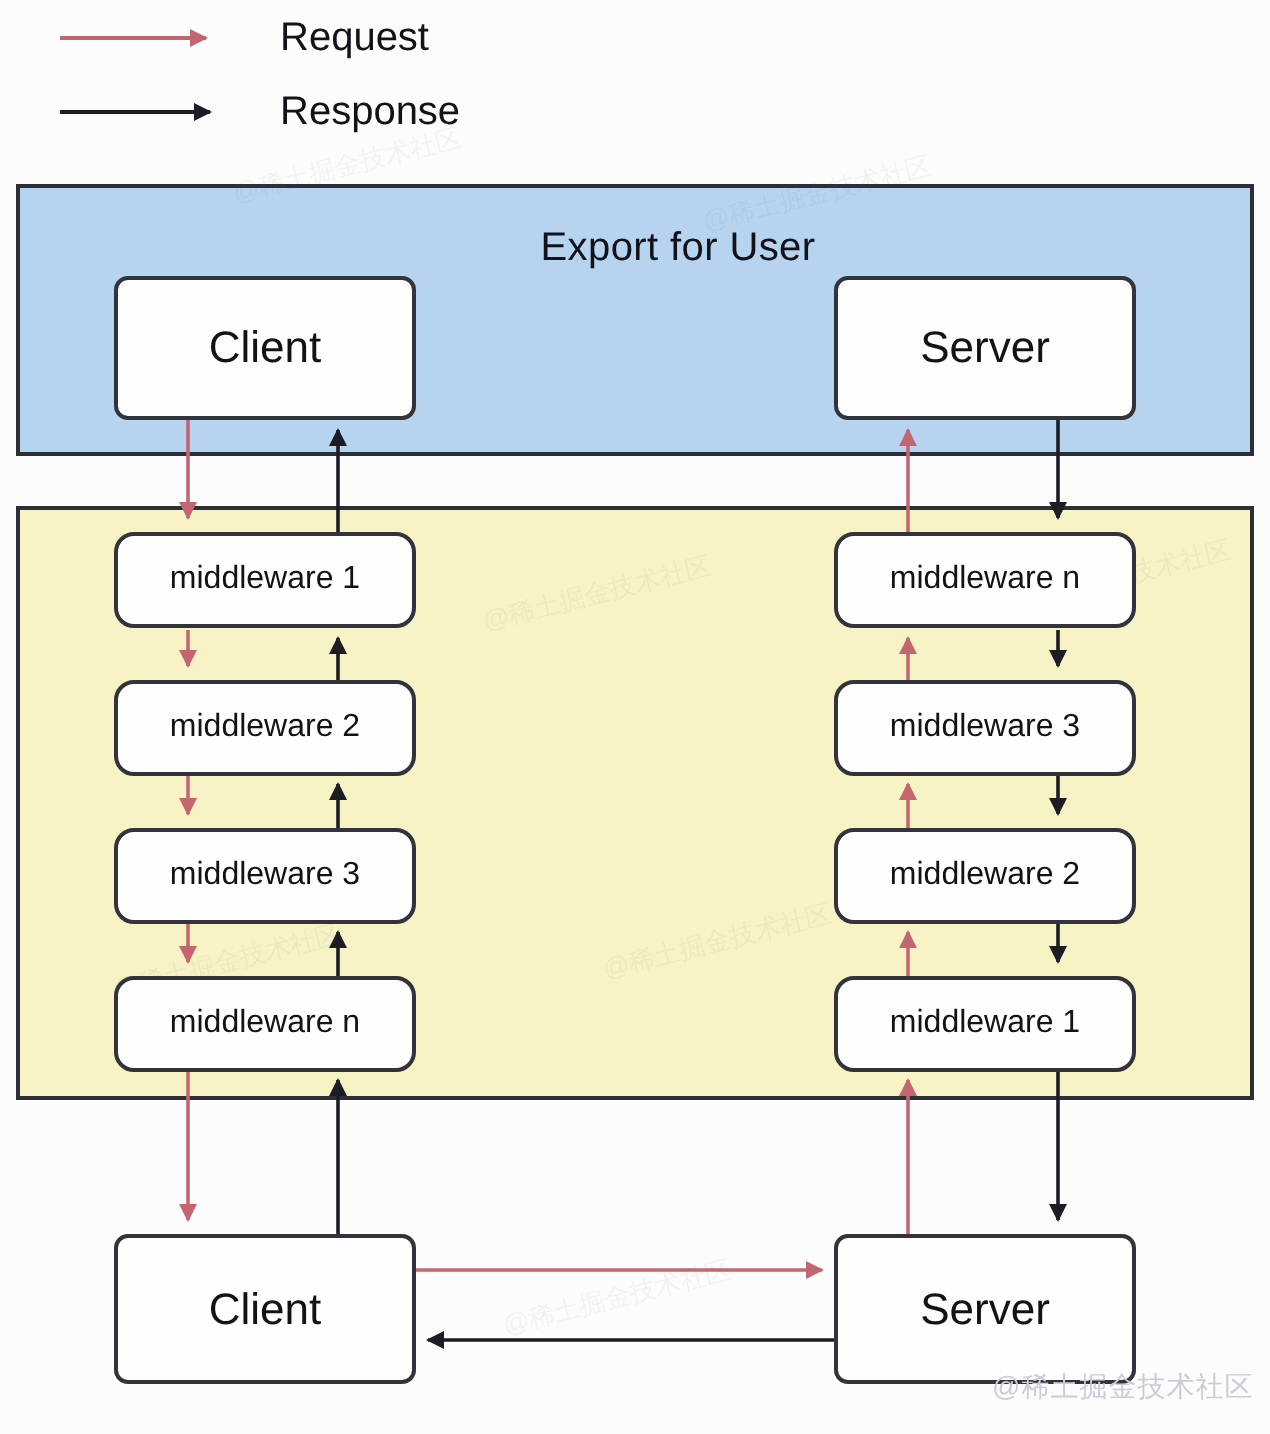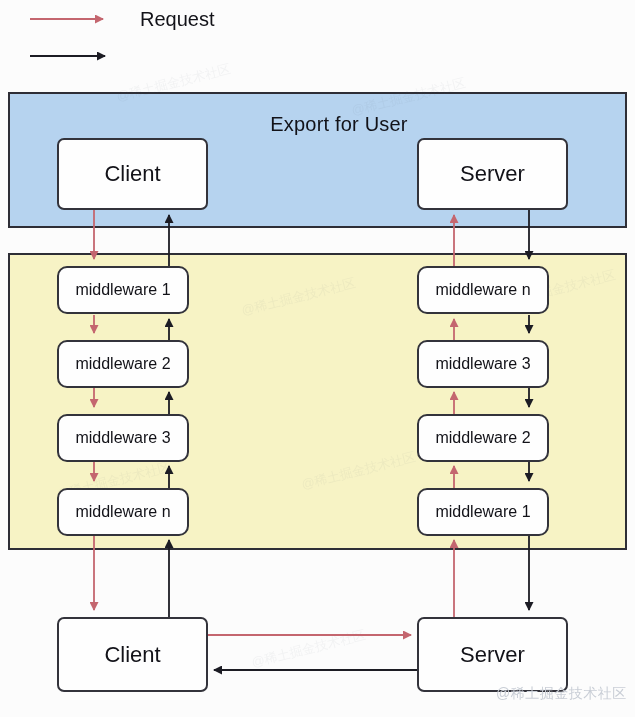--- a/index.html
+++ b/index.html
@@ -21,21 +21,21 @@
   .export{top:92px;height:136px;background:var(--export_bg,#b6d3ef);padding-left:43px;}
   .pipeline{top:253px;height:297px;background:var(--pipeline_bg,#f7f3c5);}
   .remote{top:573px;height:134px;background:var(--remote_bg,#adf2ee);}
   .section-title{text-align:center;font-size:20px;margin-top:19px;letter-spacing:.2px;}
   .remote .section-title{margin-top:12px;}
   .node{position:absolute;background:var(--node_bg,#fefefe);
     border:2px solid var(--node_border,#33333b);box-sizing:border-box;
     display:flex;align-items:center;justify-content:center;z-index:4;}
   .big{width:151px;height:72px;border-radius:7px;font-size:22px;}
   .big.tall{height:75px;}
-  .mw{width:132px;height:48px;border-radius:10px;font-size:16px;}
+  .mw{width:151px;height:48px;border-radius:10px;font-size:16px;}
   .watermark{position:absolute;left:496px;top:685px;z-index:5;font-size:14px;
     color:var(--watermark,#c9ced6);letter-spacing:.5px;}
   .wm-tile{position:absolute;z-index:2;font-size:13px;color:#55606e;opacity:.06;
     transform:rotate(-14deg);white-space:nowrap;}
 </style>
 </head>
 <body>
 
 <div class="stage">
 
@@ -88,20 +88,21 @@
 
     <g class="ln-req">
       <line x1="207" y1="635" x2="411" y2="635" marker-end="url(#mk-req)"></line>
     </g>
     <g class="ln-res">
       <line x1="418" y1="670" x2="214" y2="670" marker-end="url(#mk-res)"></line>
     </g>
   </svg>
 
   <div class="legend-label" style="top:8px">Request</div>
+  <div class="legend-label" style="top:45px">Response</div>
 
   <div class="section export">
     <div class="section-title">Export for User</div>
   </div>
 
   <div class="section pipeline"></div>
 
 
   <div class="node big" style="left:57px;top:138px">Client</div>
   <div class="node big" style="left:417px;top:138px">Server</div>

